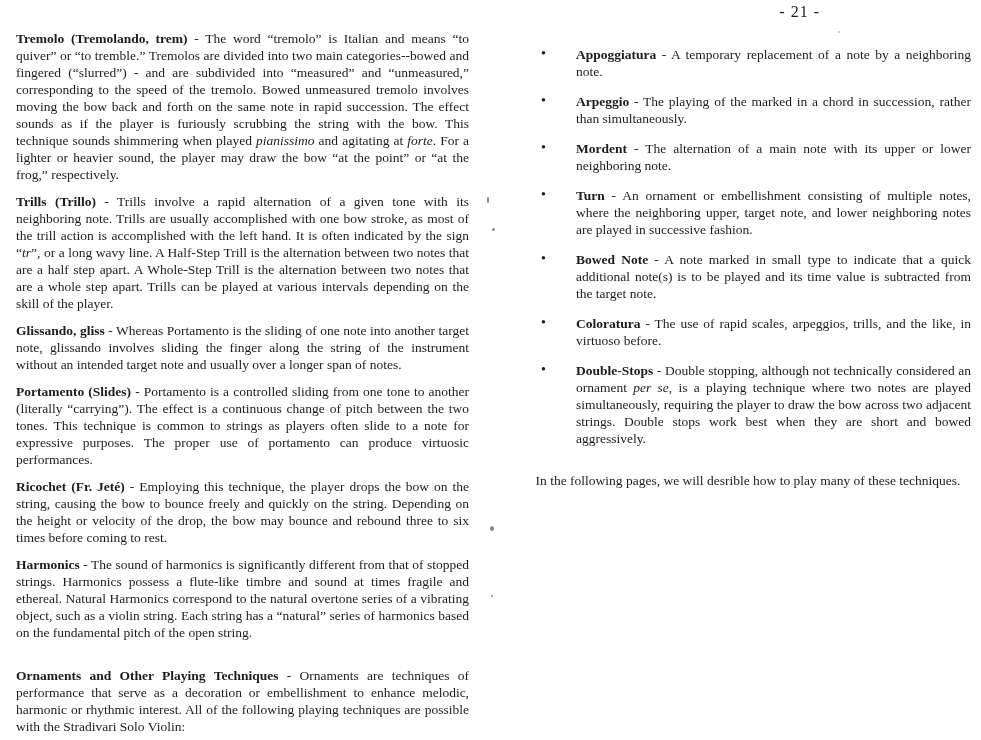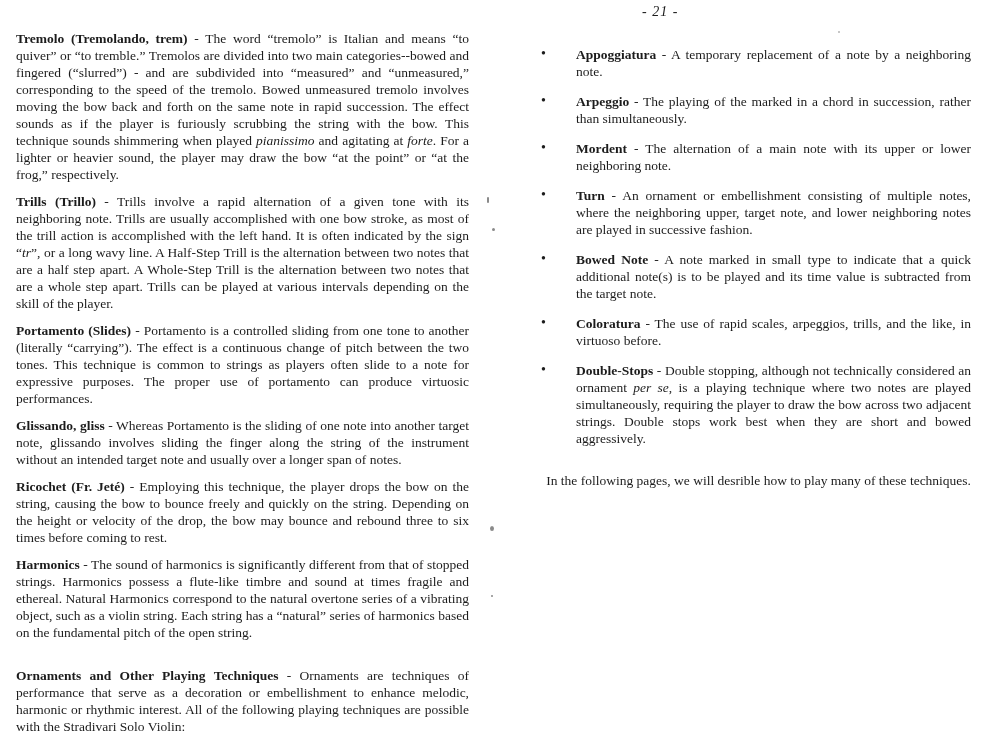--- a/index.html
+++ b/index.html
@@ -16,24 +16,23 @@
     font-family: "Liberation Serif", "DejaVu Serif", serif;
     font-size: 13.5px;
     line-height: 17px;
     overflow: hidden;
   }
   .page-number {
     position: absolute;
     top: 3px;
     left: 642px;
     width: 178px;
-    text-align: left;
-    font-size: 14px;
+    text-align: right;
+    font-size: 16px;
     letter-spacing: 1px;
-    font-style: italic;
   }
   .col {
     position: absolute;
     top: 0;
   }
   .col.left {
     left: 16px;
     top: 30px;
     width: 453px;
   }
@@ -64,21 +63,21 @@
     text-align: justify;
   }
   .bullet-marker {
     position: absolute;
     left: 24px;
     top: -1px;
     font-size: 14px;
   }
   .closing {
     margin: 25px 0 0 8px;
-    text-align: right;
+    text-align: center;
   }
   .speck {
     position: absolute;
     background: #8a8a8a;
     border-radius: 50%;
   }
   .speck.s1 { left: 487px; top: 197px; width: 2px; height: 6px; border-radius: 1px; }
   .speck.s2 { left: 492px; top: 228px; width: 3px; height: 3px; }
   .speck.s3 { left: 490px; top: 526px; width: 4px; height: 5px; }
   .speck.s4 { left: 491px; top: 595px; width: 2px; height: 2px; }
@@ -87,22 +86,22 @@
 </head>
 <body>
 
 <div class="page">
 
   <div class="page-number">- 21 -</div>
 
   <div class="col left">
       <p class="para"><b>Tremolo (Tremolando, trem)</b><span> - The word “tremolo” is Italian and means “to quiver” or “to tremble.” Tremolos are divided into two main categories--bowed and fingered (“slurred”) - and are subdivided into “measured” and “unmeasured,” corresponding to the speed of the tremolo.  Bowed unmeasured tremolo involves moving the bow back and forth on the same note in rapid succession. The effect sounds as if the player is furiously scrubbing the string with the bow.  This technique sounds shimmering when played </span><span style="font-style: italic;">pianissimo</span><span> and agitating at </span><span style="font-style: italic;">forte</span><span>.  For a lighter or heavier sound, the player may draw the bow “at the point” or “at the frog,” respectively.</span></p>
       <p class="para"><b>Trills (Trillo)</b><span> - Trills involve a rapid alternation of a given tone with its neighboring note.  Trills are usually accomplished with one bow stroke, as most of the trill action is accomplished with the left hand.  It is often indicated by the sign “</span><span style="font-style: italic;">tr</span><span>”, or a long wavy line.  A Half-Step Trill is the alternation between two notes that are a half step apart. A Whole-Step Trill is the alternation between two notes that are a whole step apart.  Trills can be played at various intervals depending on the skill of the player.</span></p>
+      <p class="para"><b>Glissando, gliss</b><span> - Whereas Portamento is the sliding of one note into another target note, glissando involves sliding the finger along the string of the instrument without an intended target note and usually over a longer span of notes.</span></p>
       <p class="para"><b>Portamento (Slides)</b><span> - Portamento is a controlled sliding from one tone to another (literally “carrying”).  The effect is a continuous change of pitch between the two tones.  This technique is common to strings as players often slide to a note for expressive purposes. The proper use of portamento can produce virtuosic performances.</span></p>
-      <p class="para"><b>Glissando, gliss</b><span> - Whereas Portamento is the sliding of one note into another target note, glissando involves sliding the finger along the string of the instrument without an intended target note and usually over a longer span of notes.</span></p>
       <p class="para"><b>Ricochet (Fr. Jeté)</b><span> - Employing this technique, the player drops the bow on the string, causing the bow to bounce freely and quickly on the string.  Depending on the height or velocity of the drop, the bow may bounce and rebound three to six times before coming to rest.</span></p>
       <p class="para"><b>Harmonics</b><span> - The sound of harmonics is significantly different from that of stopped strings.  Harmonics possess a flute-like timbre and sound at times fragile and ethereal.  Natural Harmonics correspond to the natural overtone series of a vibrating object, such as a violin string.  Each string has a “natural” series of harmonics based on the fundamental pitch of the open string.</span></p>
       <p class="para"><b>Ornaments and Other Playing Techniques</b><span> - Ornaments are techniques of performance that serve as a decoration or embellishment to enhance melodic, harmonic or rhythmic interest. All of the following playing techniques are possible with the Stradivari Solo Violin:</span></p>
     </div>
 
   <div class="col right">
     <ul class="bullets">
         <li class="bullet-item"><span class="bullet-marker">•</span><b>Appoggiatura</b><span> - A temporary replacement of a note by a neighboring note.</span></li>
         <li class="bullet-item"><span class="bullet-marker">•</span><b>Arpeggio</b><span> - The playing of the marked in a chord in succession, rather than simultaneously.</span></li>
         <li class="bullet-item"><span class="bullet-marker">•</span><b>Mordent</b><span> - The alternation of a main note with its upper or lower neighboring note.</span></li>

